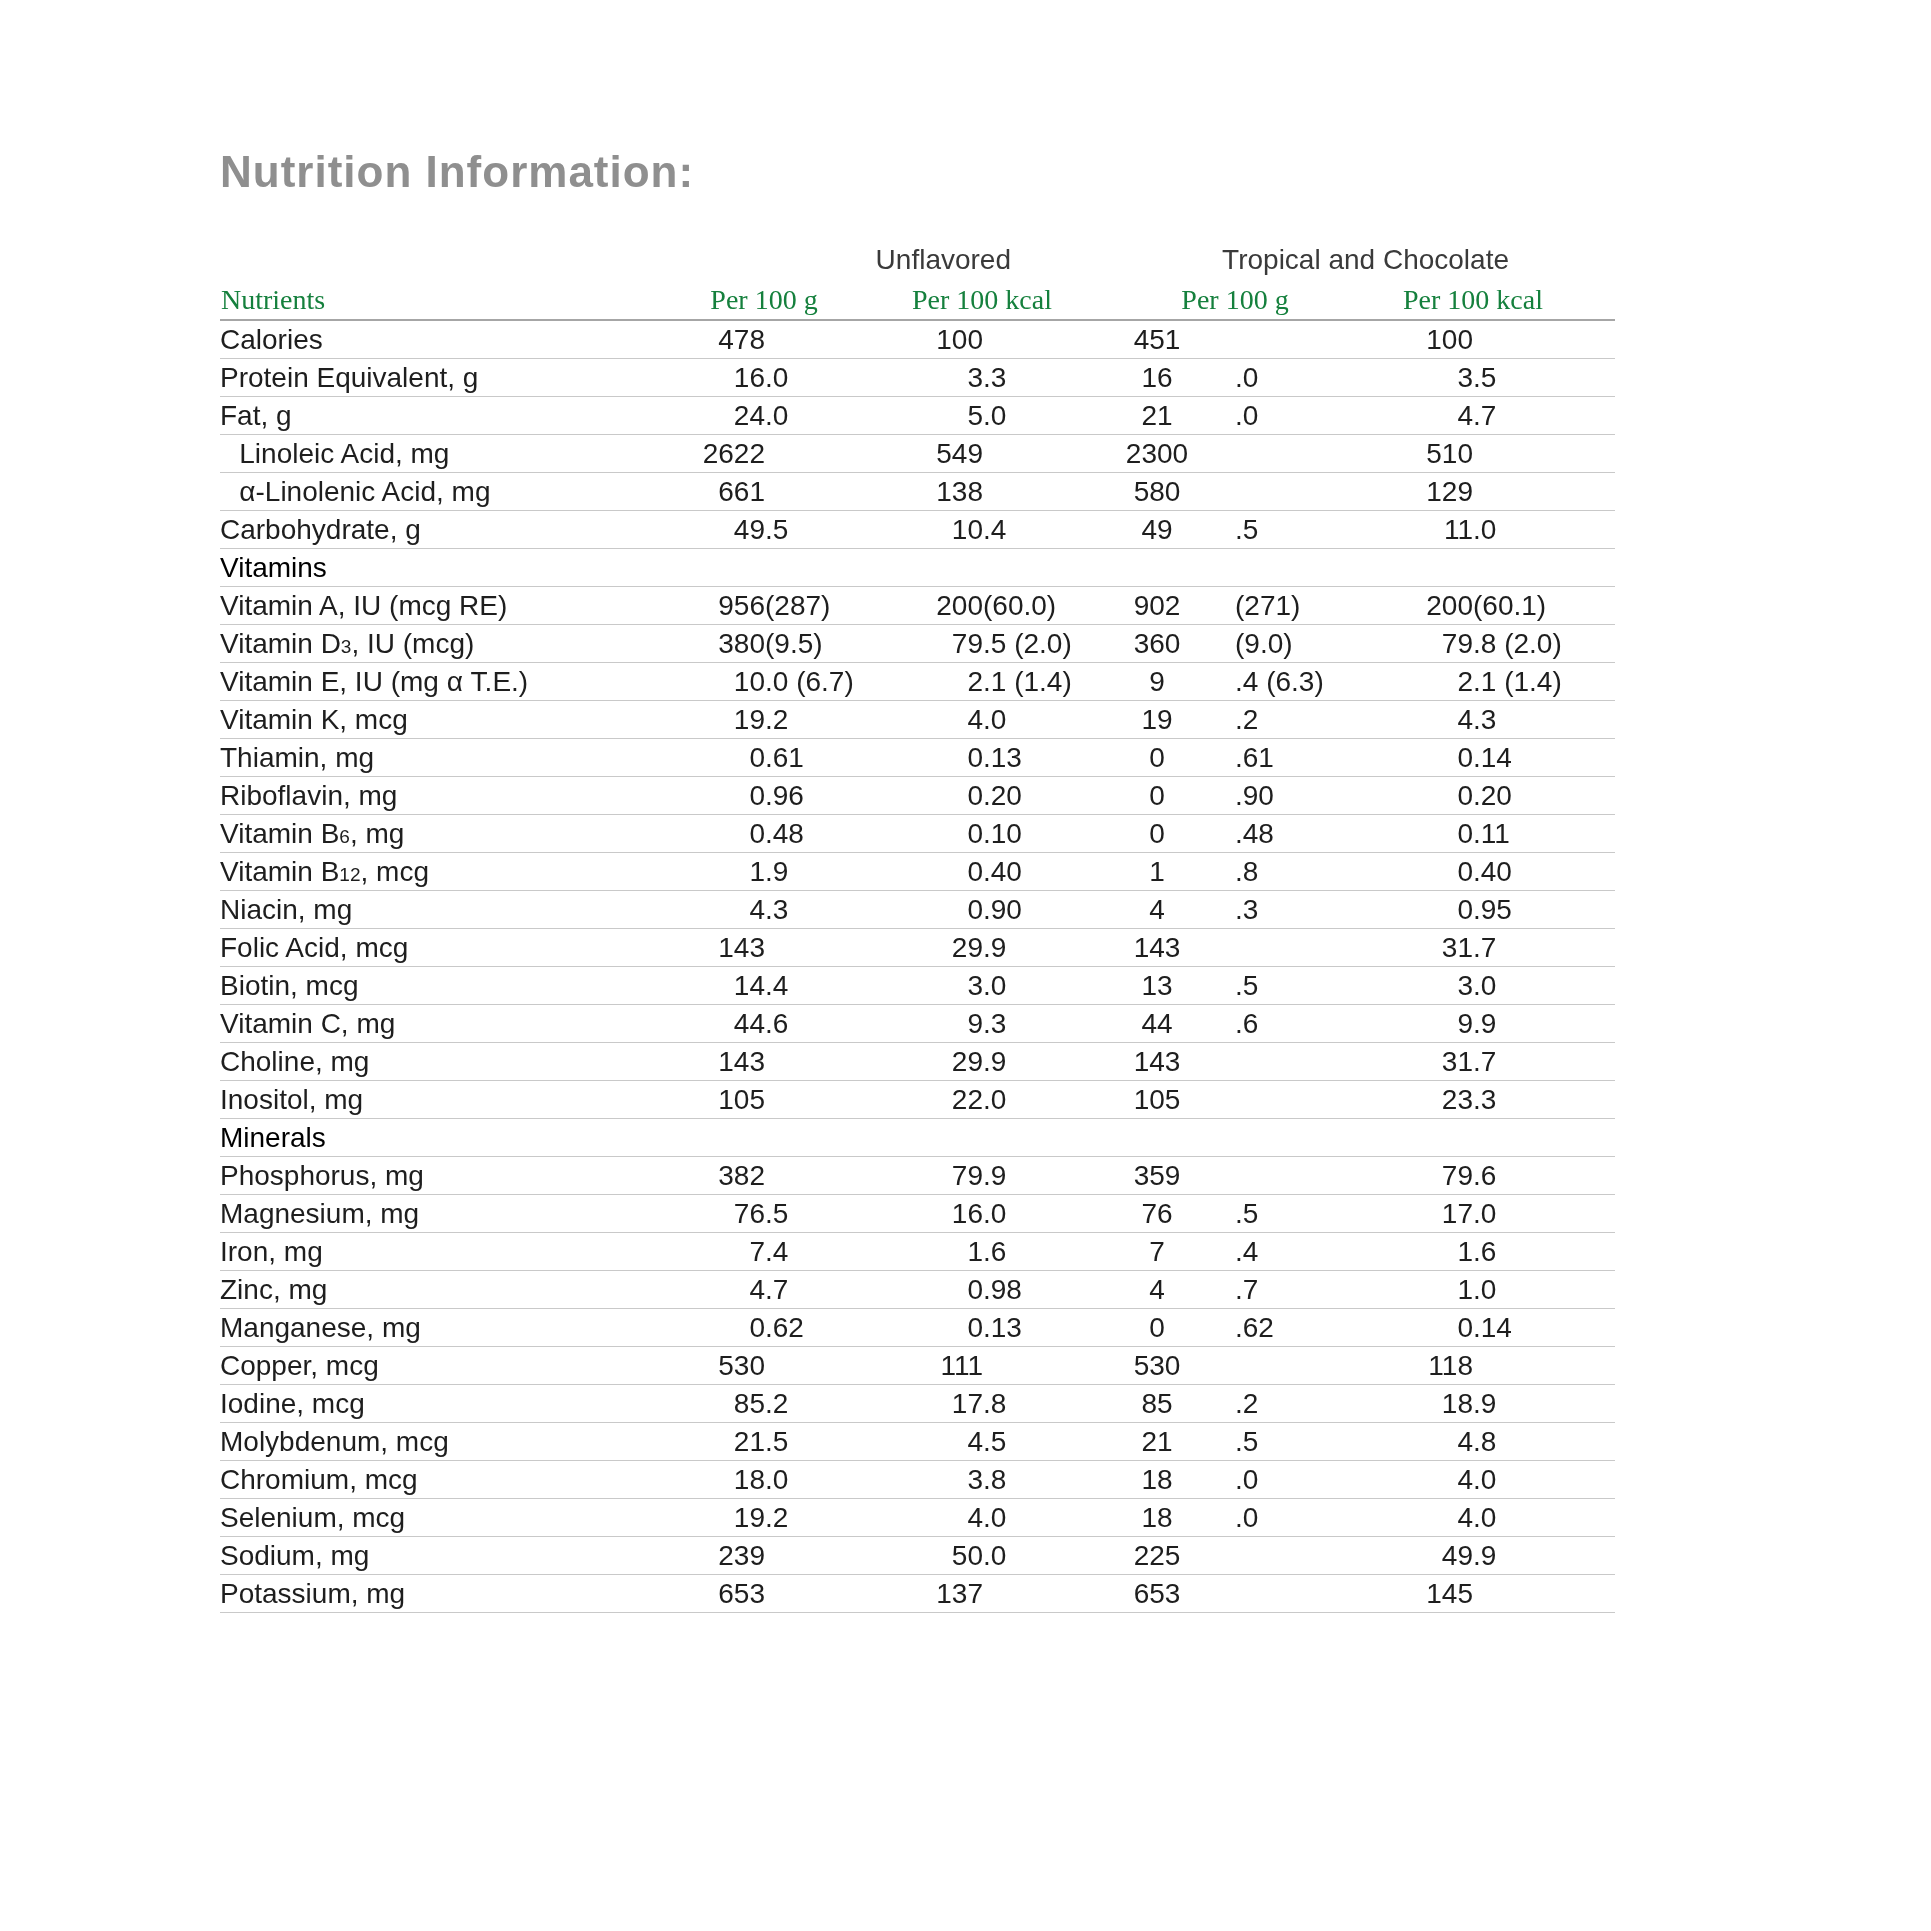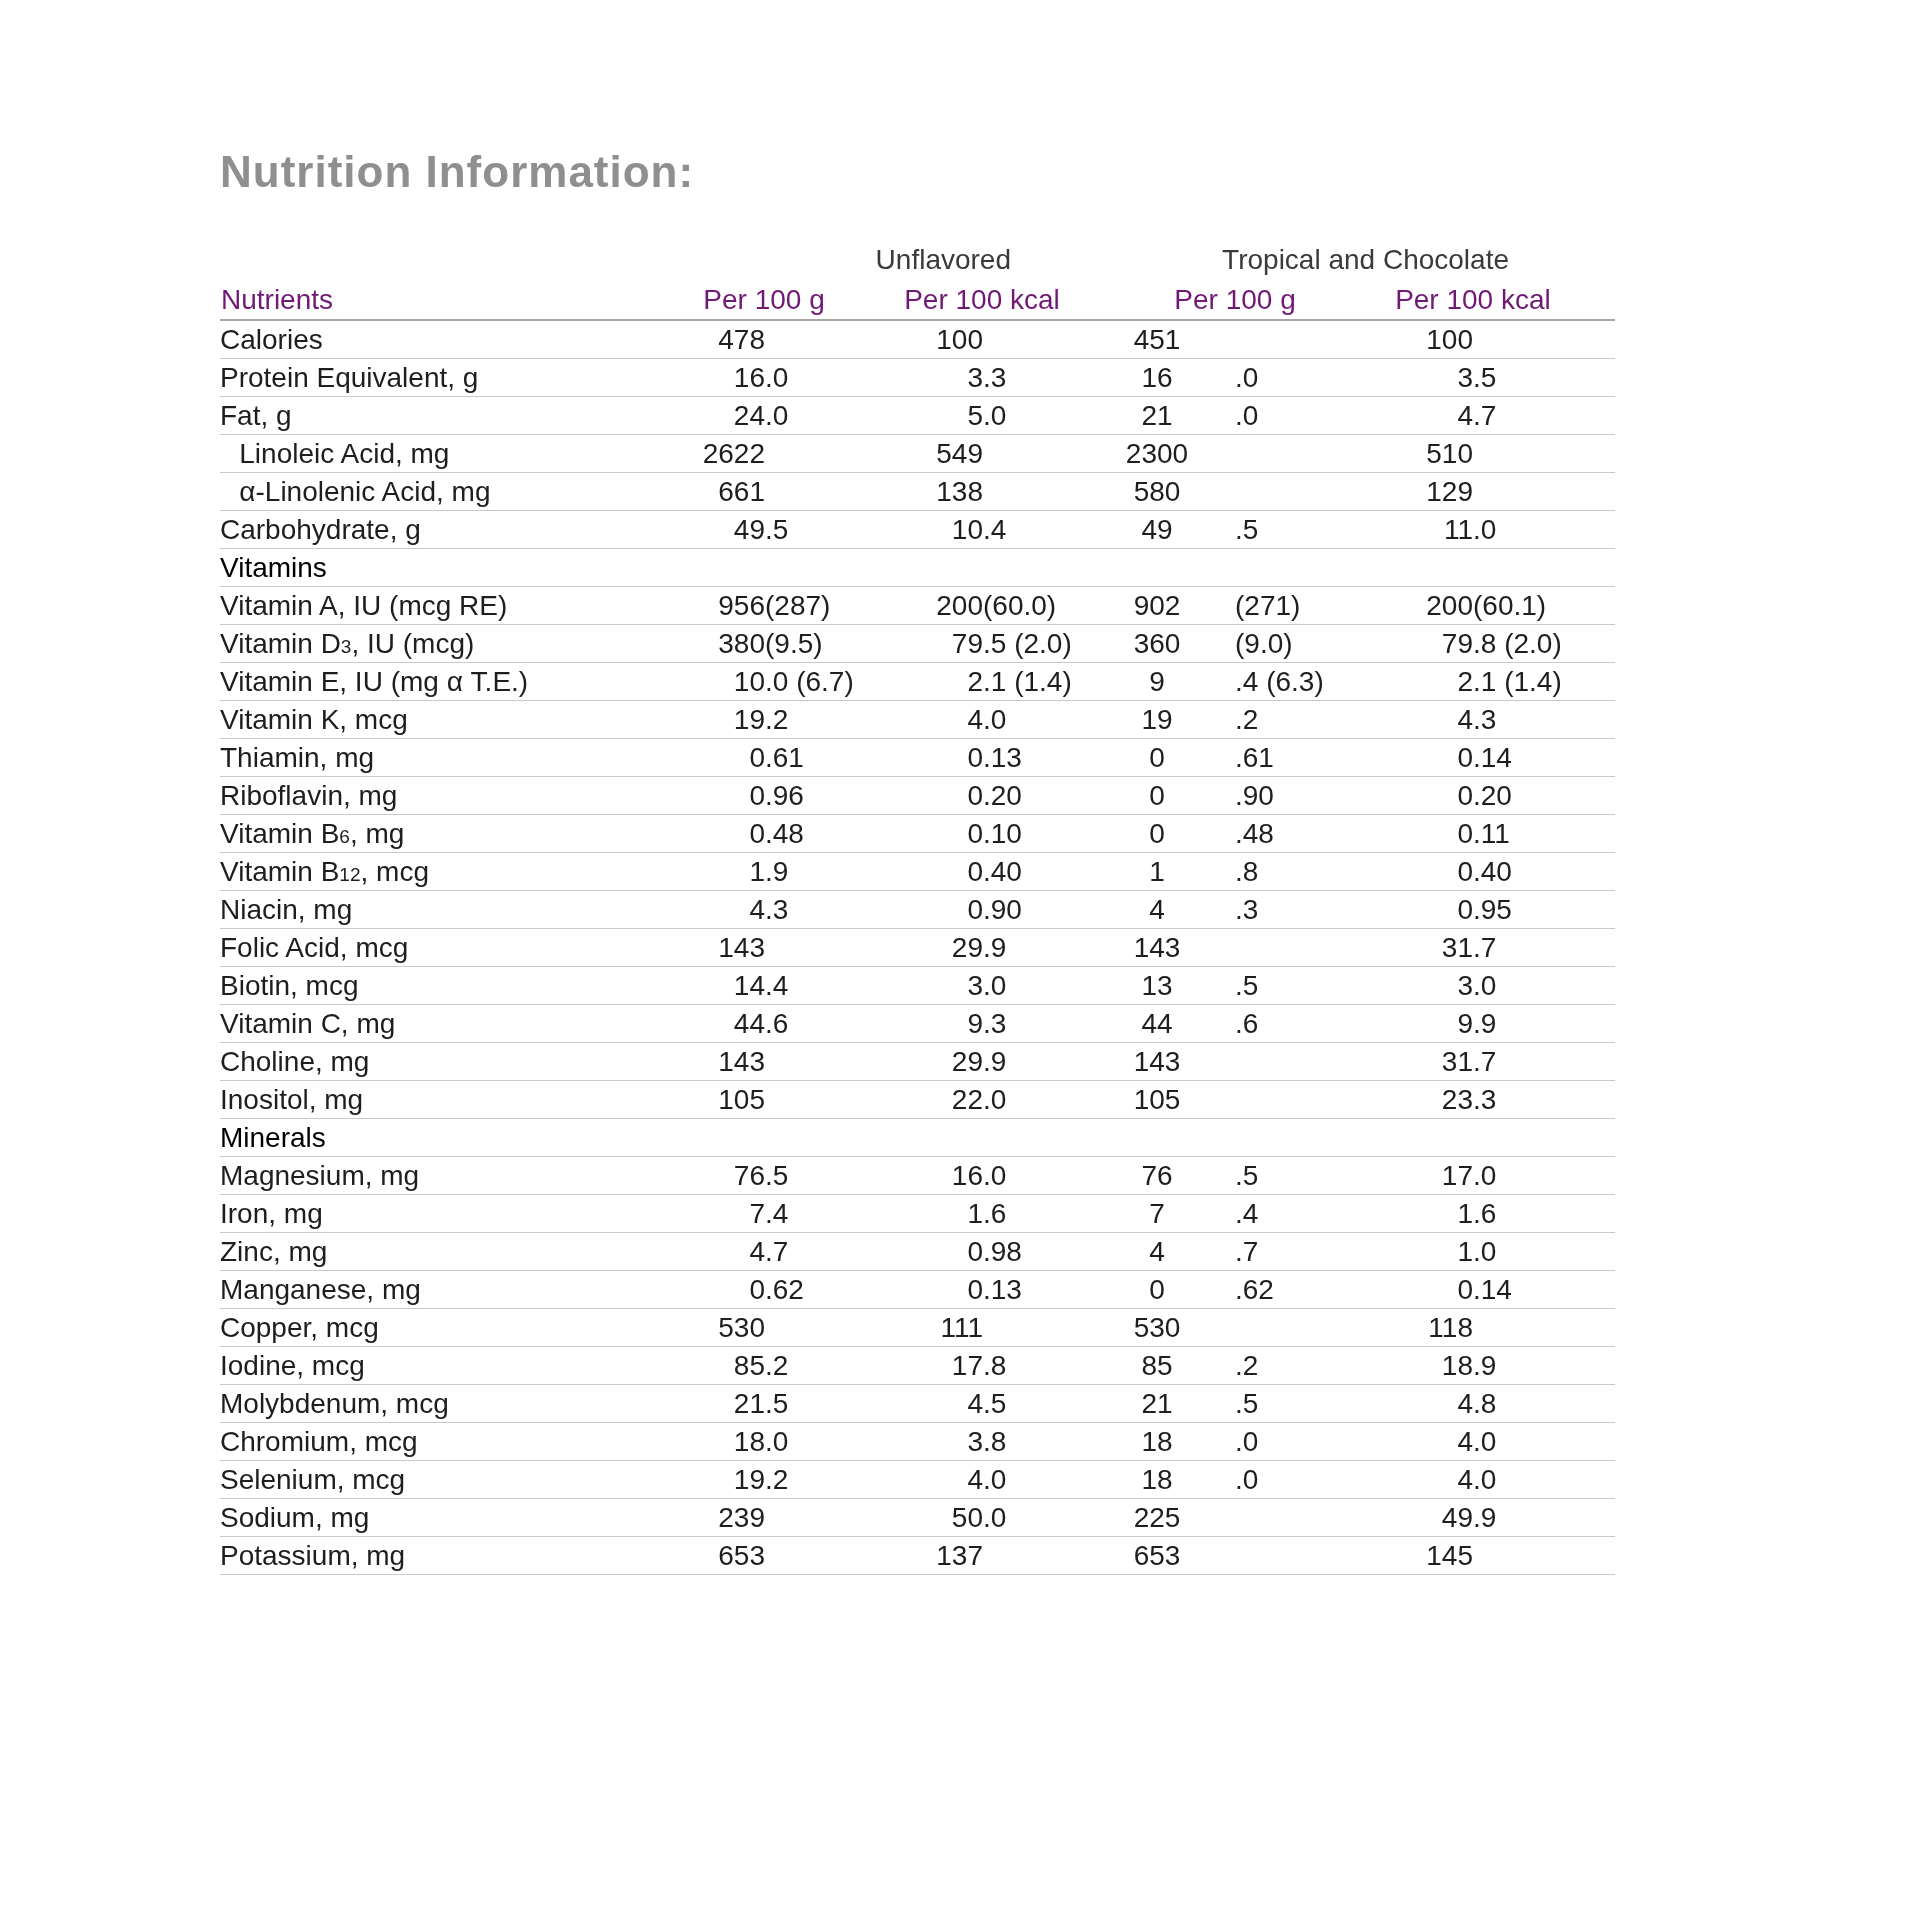--- a/index.html
+++ b/index.html
@@ -45,23 +45,24 @@
     white-space: nowrap;
     overflow: visible;
   }
   tr.group-row td.g1 { padding-right: 68px; }
   tr.group-row td.g2 { padding-right: 106px; }
 
   tr.colhead-row td {
     height: 36px;
     line-height: 36px;
     border-bottom: 2.9px solid #a6a6a6;
-    color: #701a75;
+    color: #15803d;
     text-align: center;
     white-space: nowrap;
+    font-family: Liberation Serif, serif;
   }
   tr.colhead-row td.rowhead { text-align: left; }
   tr.colhead-row td.h1 { padding-left: 85px; }
   tr.colhead-row td.h2 { padding-left: 29px; }
   tr.colhead-row td.h3 { padding-left: 62px; }
   tr.colhead-row td.h4 { padding-left: 1.9px; }
 
   tbody td {
     height: 37px;
     line-height: 37px;
@@ -262,20 +263,27 @@
           <td class="lbl">Inositol, mg</td>
           <td class="num c1"><span class="ip">105</span><span class="rp"></span></td>
           <td class="num c2"><span class="ip">22</span><span class="rp">.0</span></td>
           <td class="num c3"><span class="ip">105</span><span class="rp"></span></td>
           <td class="num c4"><span class="ip">23</span><span class="rp">.3</span></td>
         </tr>
         <tr class="section-row">
           <td colspan="5">Minerals</td>
         </tr>
         <tr>
+          <td class="lbl">Phosphorus, mg</td>
+          <td class="num c1"><span class="ip">382</span><span class="rp"></span></td>
+          <td class="num c2"><span class="ip">79</span><span class="rp">.9</span></td>
+          <td class="num c3"><span class="ip">359</span><span class="rp"></span></td>
+          <td class="num c4"><span class="ip">79</span><span class="rp">.6</span></td>
+        </tr>
+        <tr>
           <td class="lbl">Magnesium, mg</td>
           <td class="num c1"><span class="ip">76</span><span class="rp">.5</span></td>
           <td class="num c2"><span class="ip">16</span><span class="rp">.0</span></td>
           <td class="num c3"><span class="ip">76</span><span class="rp">.5</span></td>
           <td class="num c4"><span class="ip">17</span><span class="rp">.0</span></td>
         </tr>
         <tr>
           <td class="lbl">Iron, mg</td>
           <td class="num c1"><span class="ip">7</span><span class="rp">.4</span></td>
           <td class="num c2"><span class="ip">1</span><span class="rp">.6</span></td>

